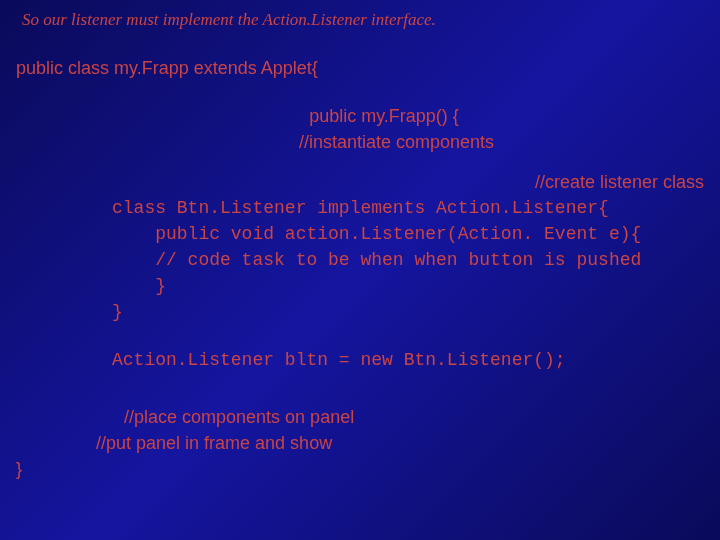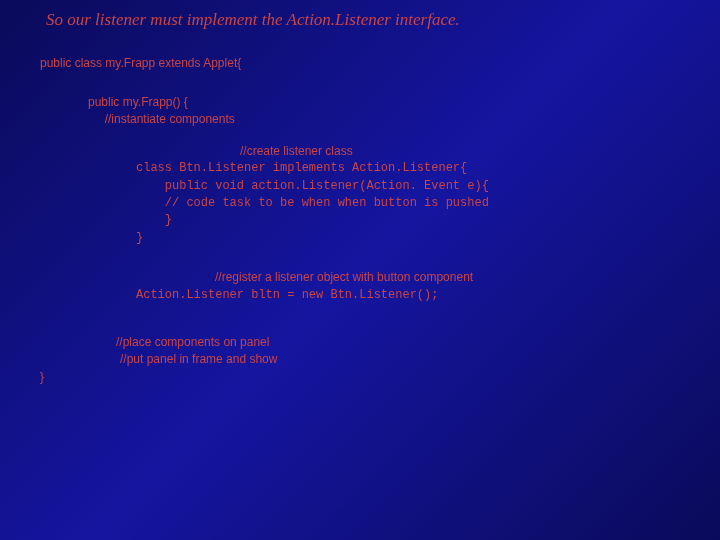--- a/index.html
+++ b/index.html
@@ -7,40 +7,40 @@
       padding: 0;
       width: 720px;
       height: 540px;
       background: linear-gradient(135deg, #0a0a5a 0%, #1515a0 50%, #0a0a5a 100%);
       font-family: Georgia, 'Times New Roman', serif;
       color: #c94444;
       overflow: hidden;
       position: relative;
     }
     .content {
-      padding: 8px 40px;
+      padding: 8px 16px;
       font-size: 17px;
       line-height: 1.45;
     }
     .italic-line {
       font-style: italic;
       margin-bottom: 22px;
       margin-left: 6px;
       font-size: 17px;
     }
     .code-line {
       font-family: Arial, sans-serif;
-      font-size: 12px;
+      font-size: 18px;
       margin: 0;
       white-space: pre;
     }
     .ind1 { margin-left: 0px; }
-    .ind2 { margin-left: 48px; }
+    .ind2 { margin-left: 48px; text-align: center; }
     .ind3 { margin-left: 96px; font-family: Liberation Mono, monospace; }
-    .center-comment { margin-left: 200px; }
+    .center-comment { margin-left: 200px; text-align: right; }
     .gap-sm { height: 14px; }
     .gap-md { height: 22px; }
     .gap-lg { height: 30px; }
   </style>
 </head>
 <body>
 
 <div class="content">
   <div class="italic-line">So our listener must implement the Action.Listener interface.</div>
 
@@ -52,20 +52,19 @@
   <div class="gap-sm"></div>
 
   <div class="code-line center-comment">//create listener class</div>
   <div class="code-line ind3">class Btn.Listener implements Action.Listener{</div>
   <div class="code-line ind3">    public void action.Listener(Action. Event e){</div>
   <div class="code-line ind3">    // code task to be when when button is pushed</div>
   <div class="code-line ind3">    }</div>
   <div class="code-line ind3">}</div>
   <div class="gap-md"></div>
 
-  <div class="code-line" style="margin-left:175px">//register a listener object with button component</div>
   <div class="code-line ind3">Action.Listener bltn = new Btn.Listener();</div>
   <div class="gap-lg"></div>
 
-  <div class="code-line" style="margin-left:76px">//place components on panel</div>
+  <div class="code-line" style="margin-left:108px">//place components on panel</div>
   <div class="code-line" style="margin-left:80px">//put panel in frame and show</div>
   <div class="code-line ind1">}</div>
 </div>
 
 </body></html>

